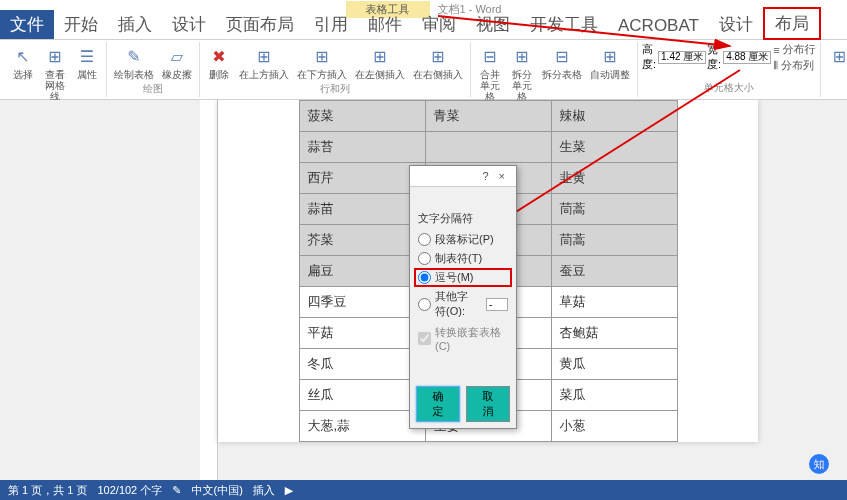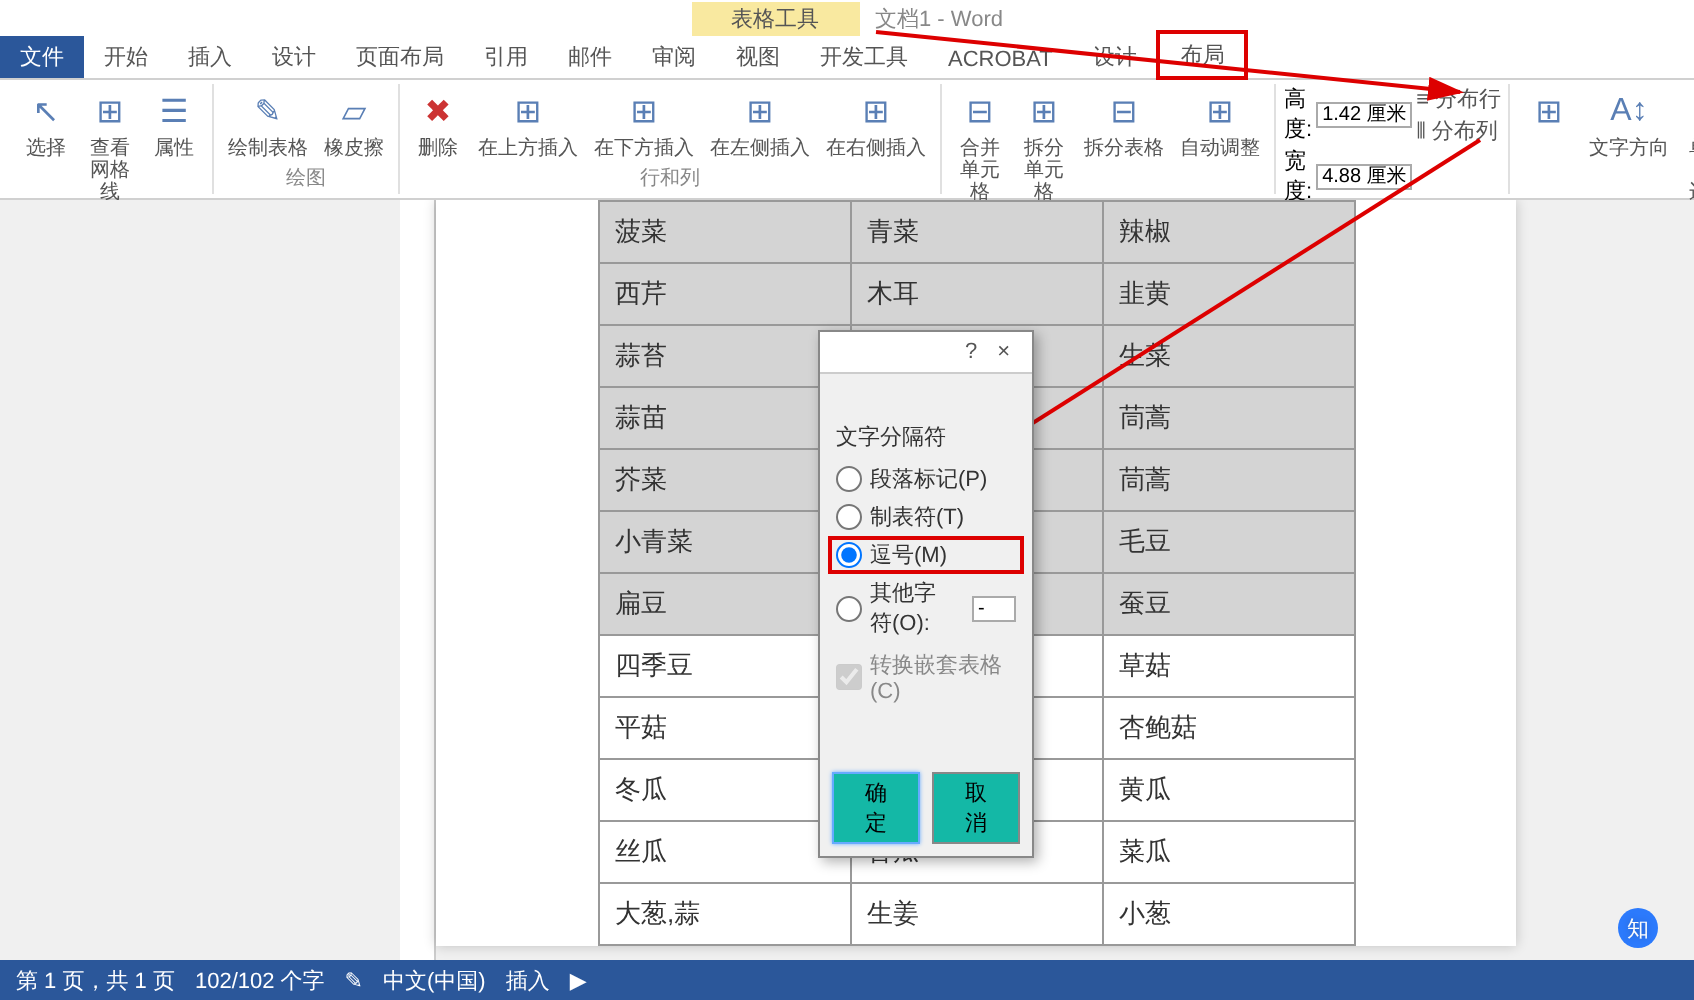--- a/index.html
+++ b/index.html
@@ -1,33 +1,33 @@
 <!DOCTYPE html>
 <html><head>
 <meta charset="utf-8">
 <style>
 *{margin:0;padding:0;box-sizing:border-box;font-family:"Microsoft YaHei",SimSun,sans-serif;font-size:11px}
 body{background:#f5f5f5;width:847px;height:500px;position:relative;overflow:hidden}
 .titlebar{height:18px;background:#fff;display:flex;align-items:center;justify-content:center;color:#888;font-size:11px}
 .titlebar .highlight{background:#f9e9a0;padding:1px 20px;margin-right:8px;color:#555}
 .tabs{height:22px;background:#fff;display:flex;align-items:end;border-bottom:1px solid #d0d0d0}
-.tab{padding:3px 10px;color:#555;cursor:pointer;font-size:11px}
+.tab{padding:3px 10px;color:#555;cursor:pointer;font-size:17px}
 .tab.file{background:#2b579a;color:#fff}
 .tab.active{border:1px solid #d0d0d0;border-bottom:1px solid #fff;background:#fff;margin-bottom:-1px}
 .tab.redbox{border:2px solid #d00}
 .ribbon{height:60px;background:#fff;border-bottom:1px solid #d0d0d0;display:flex;padding:2px 4px}
 .rgroup{display:flex;flex-direction:column;align-items:center;border-right:1px solid #e0e0e0;padding:0 4px;position:relative}
 .rgroup-items{display:flex;gap:2px;flex:1;align-items:flex-start}
 .ritem{display:flex;flex-direction:column;align-items:center;padding:2px 3px;cursor:pointer;color:#555}
 .ritem .ico{width:24px;height:24px;display:flex;align-items:center;justify-content:center;font-size:16px;color:#5a7fb5}
 .ritem .lbl{font-size:10px;text-align:center;line-height:11px;margin-top:1px;white-space:nowrap}
 .rgroup-label{font-size:10px;color:#888;padding:0 0 2px}
 .small-items{display:flex;flex-direction:column;gap:1px;font-size:10px;color:#555}
 .small-items>div{display:flex;align-items:center;gap:3px;white-space:nowrap}
-.sizebox{display:flex;flex-direction:column;gap:1px;font-size:10px}
+.sizebox{display:flex;flex-direction:row;gap:1px;font-size:10px}
 .sizebox>div{display:flex;align-items:center;gap:2px}
 .sizebox input{width:48px;font-size:10px;border:1px solid #aaa;padding:0 2px}
 .docarea{position:absolute;top:100px;left:0;right:0;bottom:20px;background:#f0f0f0;overflow:hidden}
 .page{position:absolute;left:218px;top:0;width:540px;background:#fff;box-shadow:0 0 6px rgba(0,0,0,0.2);padding:0;overflow:hidden}
 .ruler-v{position:absolute;left:200px;top:0;width:18px;bottom:0;background:#fff;border-right:1px solid #ccc}
 table.data{border-collapse:collapse;width:379px;margin:0 auto}
 table.data td{border:1px solid #999;padding:6px 8px;font-size:13px;color:#333;height:28px;width:33%}
 table.data tr.sel td{background:#d4d4d4}
 .dialog{position:absolute;left:409px;top:165px;width:108px;background:#f0f0f0;border:1px solid #888;box-shadow:2px 2px 6px rgba(0,0,0,0.3);z-index:100}
 .dlg-title{display:flex;align-items:center;padding:4px 6px;font-size:11px;background:#fff;border-bottom:1px solid #ccc}
@@ -201,43 +201,38 @@
   <div class="ruler-v"></div>
   <div class="page">
     <table class="data">
         <tbody id="tbody">
           <tr class="sel">
             <td>菠菜</td>
             <td>青菜</td>
             <td>辣椒</td>
           </tr>
           <tr class="sel">
+            <td>蒜苔</td>
+            <td></td>
+            <td>生菜</td>
+          </tr>
+          <tr class="sel">
             <td>西芹</td>
             <td>木耳</td>
             <td>韭黄</td>
           </tr>
           <tr class="sel">
-            <td>蒜苔</td>
-            <td></td>
-            <td>生菜</td>
-          </tr>
-          <tr class="sel">
             <td>蒜苗</td>
             <td></td>
             <td>茼蒿</td>
           </tr>
           <tr class="sel">
             <td>芥菜</td>
             <td></td>
             <td>茼蒿</td>
-          </tr>
-          <tr class="sel">
-            <td>小青菜</td>
-            <td></td>
-            <td>毛豆</td>
           </tr>
           <tr class="sel">
             <td>扁豆</td>
             <td></td>
             <td>蚕豆</td>
           </tr>
           <tr>
             <td>四季豆</td>
             <td>香菇</td>
             <td>草菇</td>

